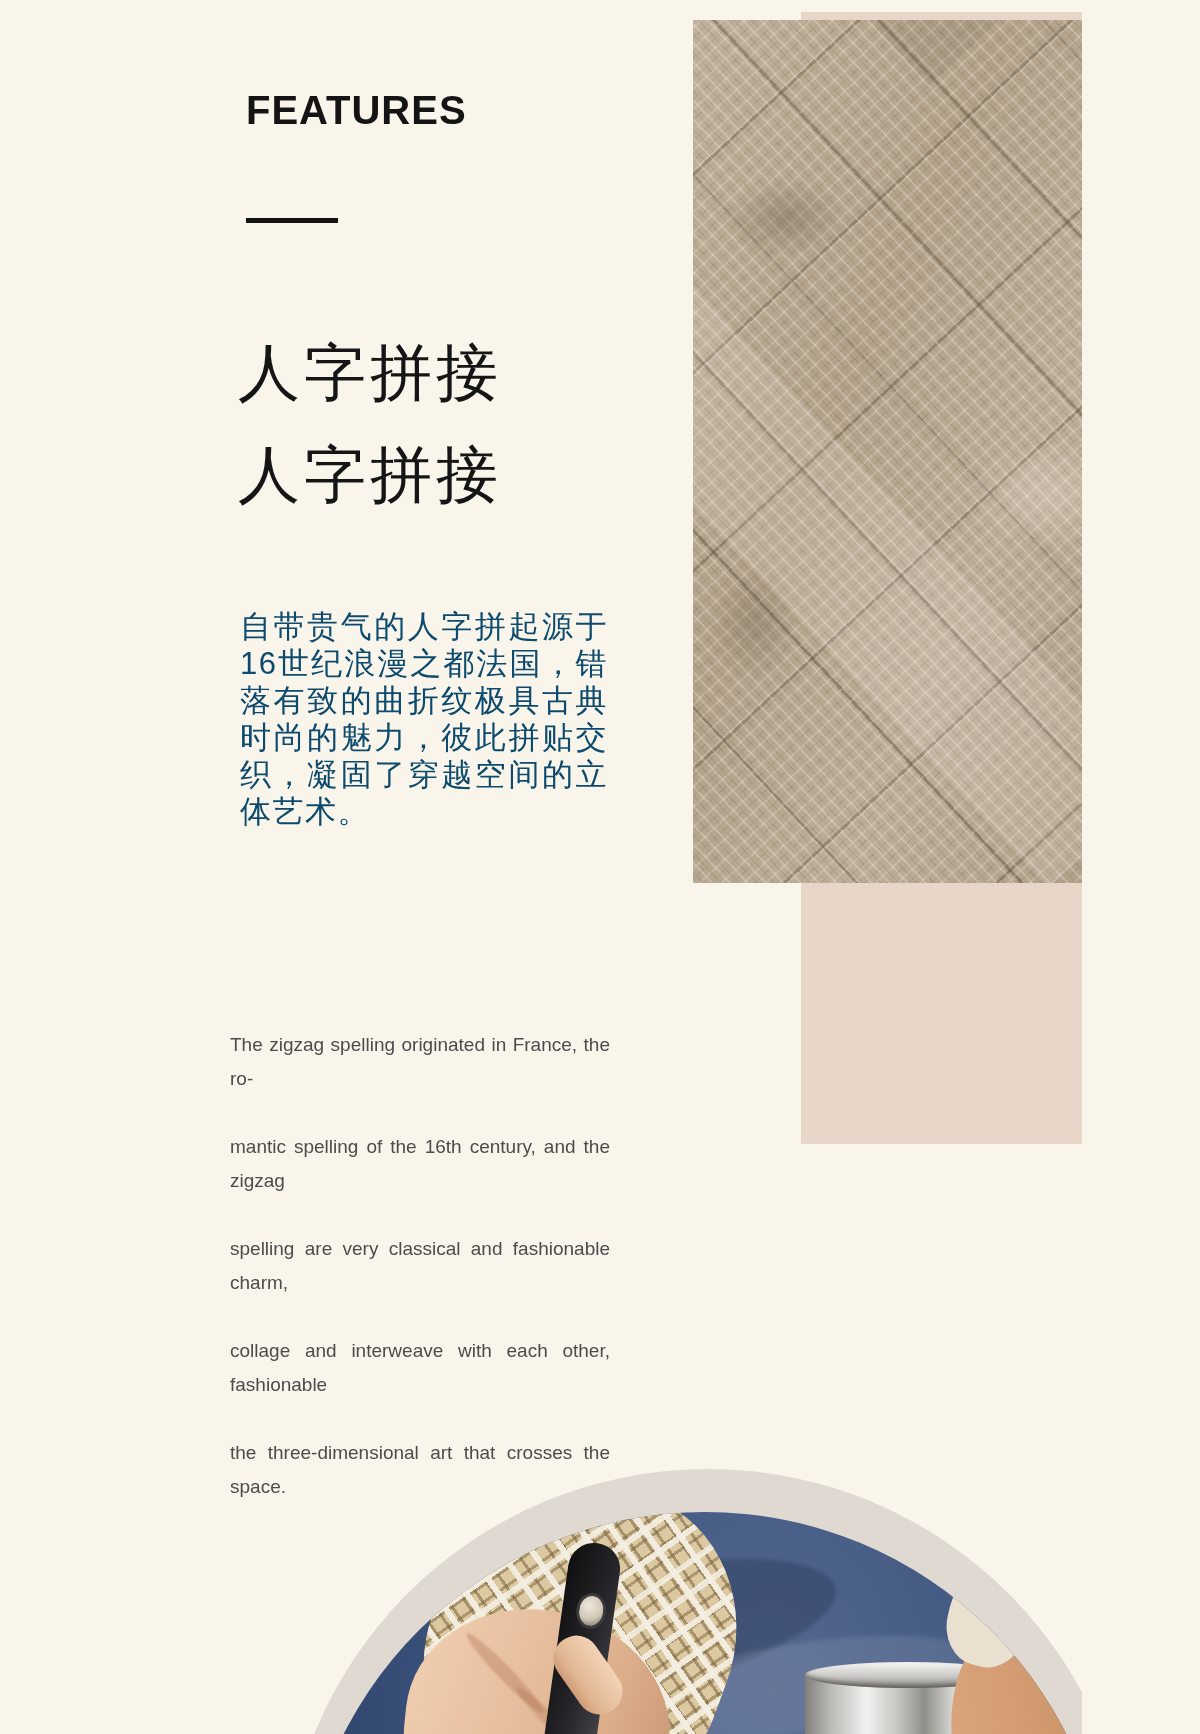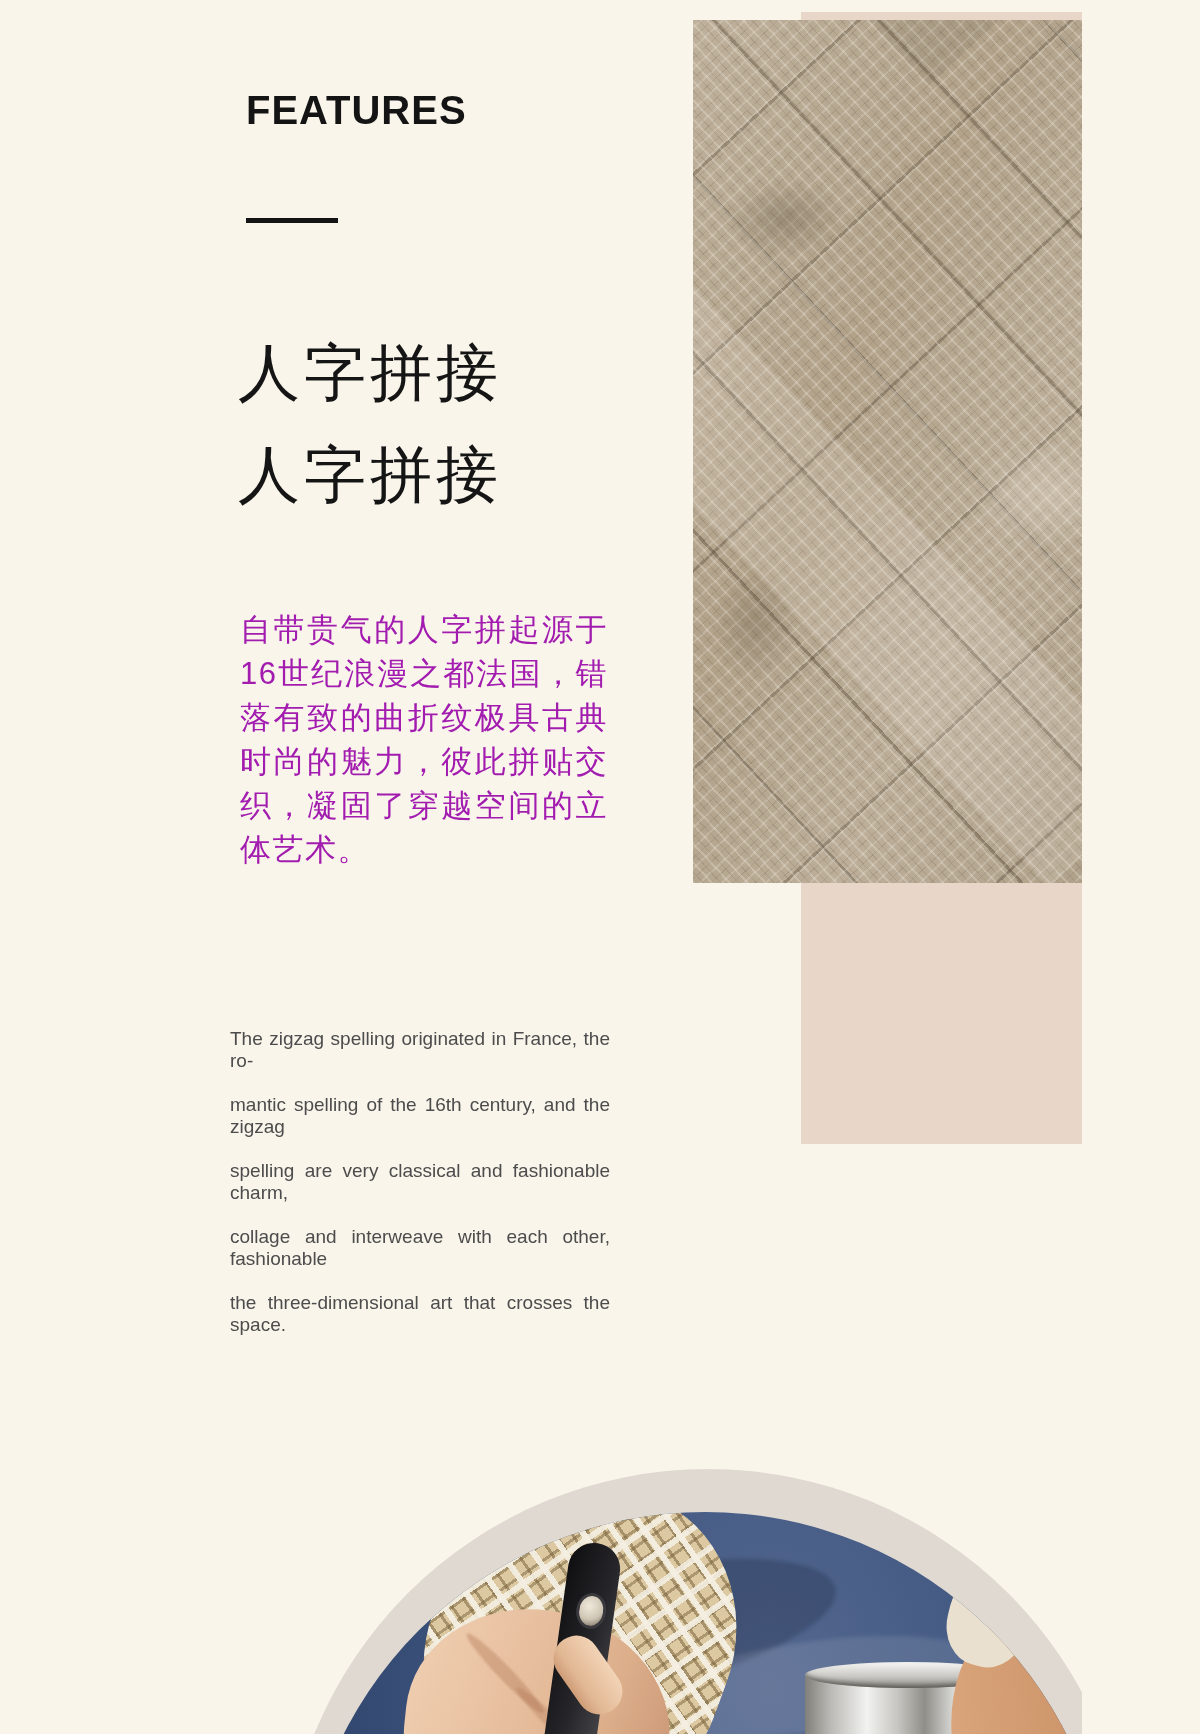--- a/index.html
+++ b/index.html
@@ -8,24 +8,24 @@
 
   
   .features-heading{position:absolute;left:128px;top:76px;font-size:40px;font-weight:800;
     letter-spacing:1px;color:#141414;line-height:44px;}
   .divider-dash{position:absolute;left:128px;top:206px;width:92px;height:5px;background:#141414;}
 
   .headline-zh{position:absolute;left:120px;top:310px;font-size:62px;font-weight:400;
     color:#151515;line-height:102px;letter-spacing:4px;white-space:nowrap;}
   .headline-zh div{height:102px;}
 
-  .intro-zh{position:absolute;left:122px;top:596px;width:368px;font-size:31px;line-height:44px;
-    letter-spacing:1.5px;color:#a21caf;text-align:justify;text-justify:inter-ideograph;}
+  .intro-zh{position:absolute;left:122px;top:596px;width:368px;font-size:31px;line-height:37px;
+    letter-spacing:1.5px;color:#0c4a6e;text-align:justify;text-justify:inter-ideograph;}
 
-  .intro-en{position:absolute;left:112px;top:1016px;width:380px;font-size:19px;line-height:22px;
+  .intro-en{position:absolute;left:112px;top:1016px;width:380px;font-size:19px;line-height:34px;
     color:#4C4C4C;}
   .en-line{text-align:justify;}
   .en-line:not(:last-child)::after{content:"";display:inline-block;width:100%;height:0;}
 
   
   .accent-panel{position:absolute;left:683px;top:0;width:457px;height:1132px;background:#E8D6C8;}
 
   .floor-image{position:absolute;left:575px;top:8px;width:514px;height:863px;
     background-color:#b6a791;
     background-image:

